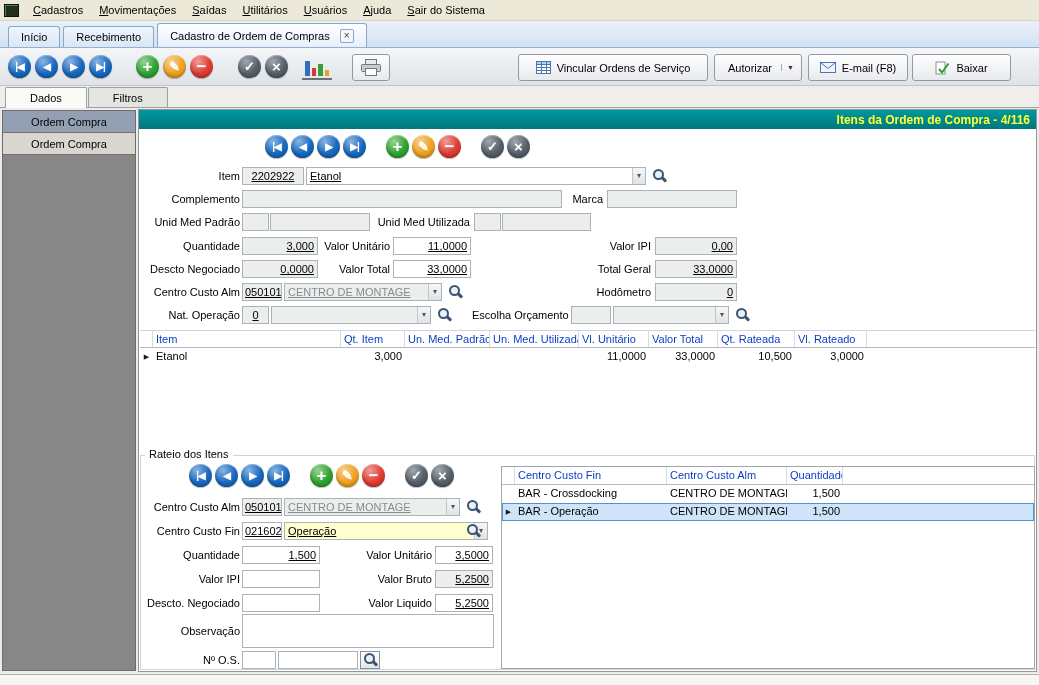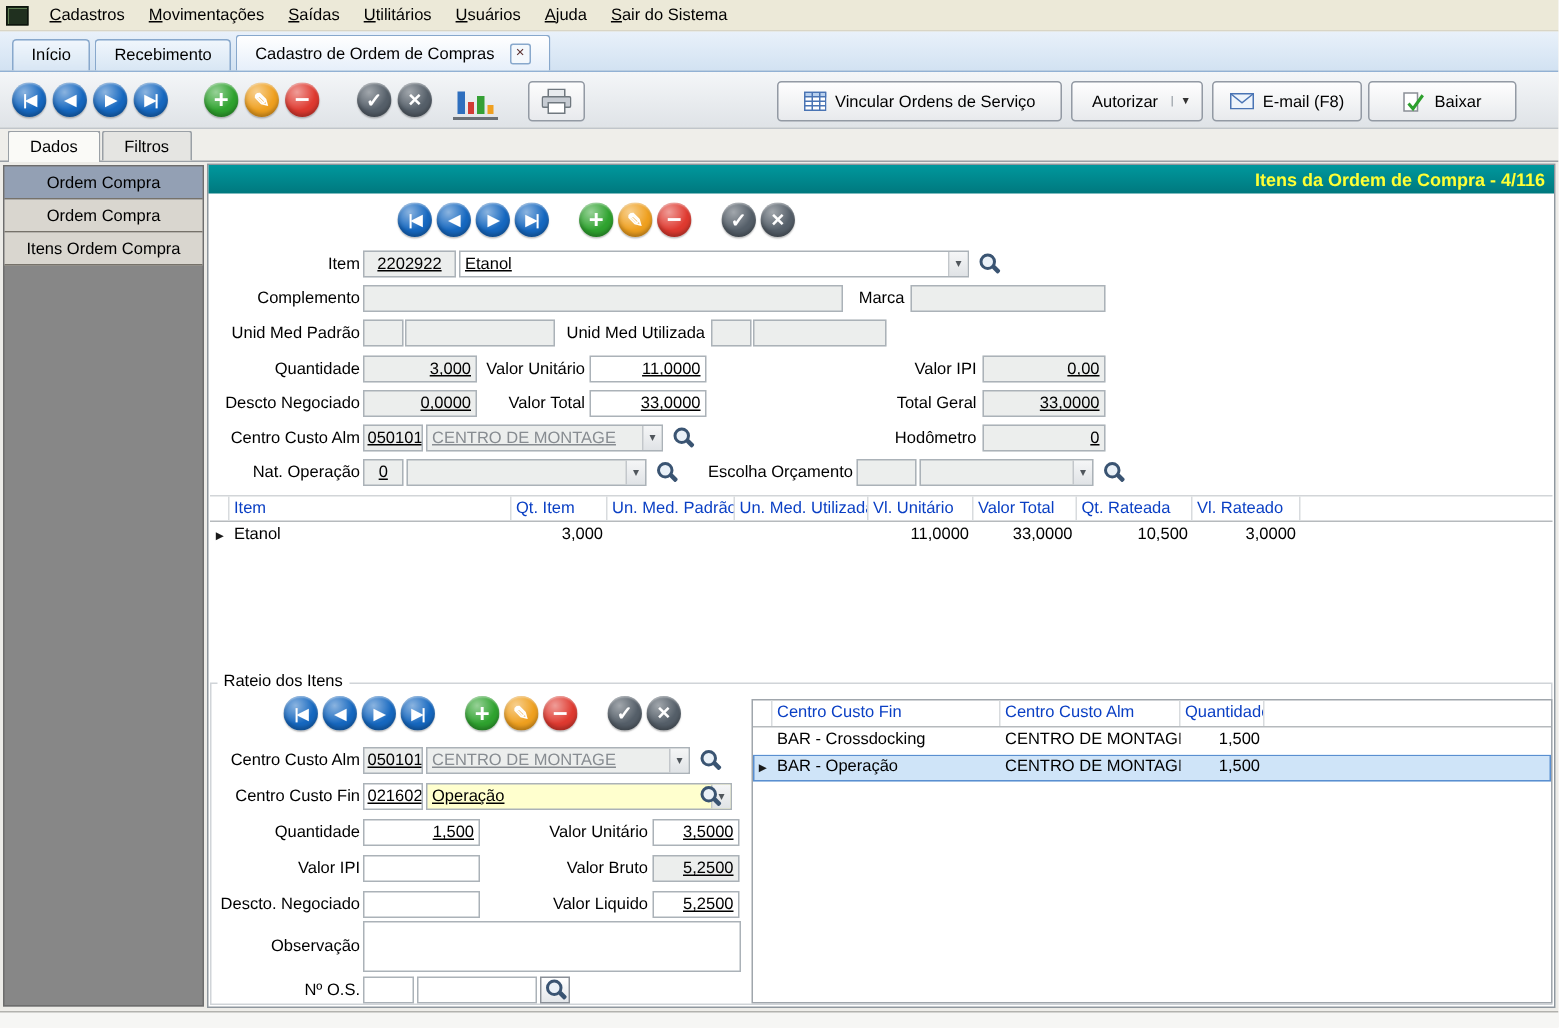--- a/index.html
+++ b/index.html
@@ -50,21 +50,21 @@
   .sqbtn { position:absolute; top:6px; height:27px; border:1px solid #939aa4; border-radius:3px;
            background:linear-gradient(#fdfdfd,#e8eaed); display:flex; align-items:center;
            justify-content:center; cursor:pointer; }
   .btn { position:absolute; top:6px; height:27px; border:1px solid #939aa4; border-radius:3px;
          background:linear-gradient(#fefefe,#e8eaed); display:flex; align-items:center;
          justify-content:center; gap:6px; padding:0 8px; cursor:pointer; white-space:nowrap; }
   .btn .arrow { font-size:7px; color:#333; margin-left:3px; border-left:1px solid #aab0b6; padding-left:5px; }
 
   
   .subtabs { position:absolute; left:5px; top:87px; display:flex; z-index:3; }
-  .subtab { height:20px; padding:0 14px; display:flex; align-items:center; margin-right:1px;
+  .subtab { height:20px; padding:0 24px; display:flex; align-items:center; margin-right:1px;
             border:1px solid #9aa0a6; border-bottom:none; border-radius:2px 2px 0 0;
             background:#e5e5e2; cursor:pointer; }
   .subtab.active { background:#fafaf7; height:21px; }
   .content-frame { position:absolute; left:0; top:107px; width:1039px; height:566px;
                    border-top:1px solid #9aa0a6; background:#edece8; }
 
   
   .sidebar { position:absolute; left:2px; top:110px; width:134px; height:561px;
              background:#878787; border:1px solid #6d6d6d; }
   .side-item { height:22px; border-bottom:1px solid #76726a; background:#d9d6cf;
@@ -246,23 +246,20 @@
   </div>
   <div class="content-frame"></div>
 
   <div class="sidebar">
     <div class="side-item selected">
         <span>Ordem Compra</span>
       </div>
     <div class="side-item">
         <span>Ordem Compra</span>
       </div>
-    <div class="side-item">
-        <span>Itens Ordem Compra</span>
-      </div>
   </div>
 
   <div class="main">
     <div class="panel-head">Itens da Ordem de Compra - 4/116</div>
 
     <div class="itoolbar" style="left:126px;top:25px">
       <div class="cbtn nav">
           <span>|◀</span>
         </div>
       <div class="cbtn nav">

